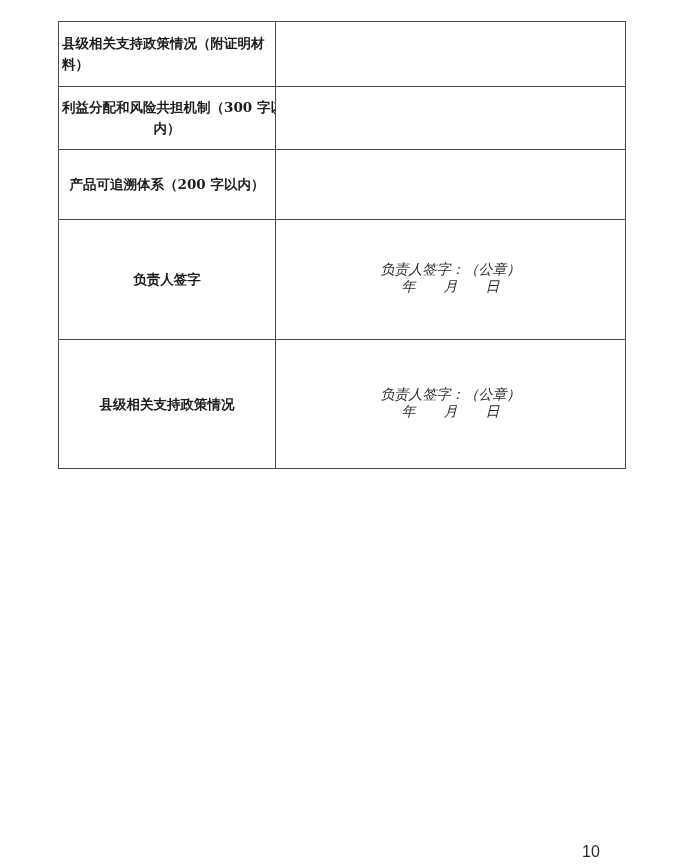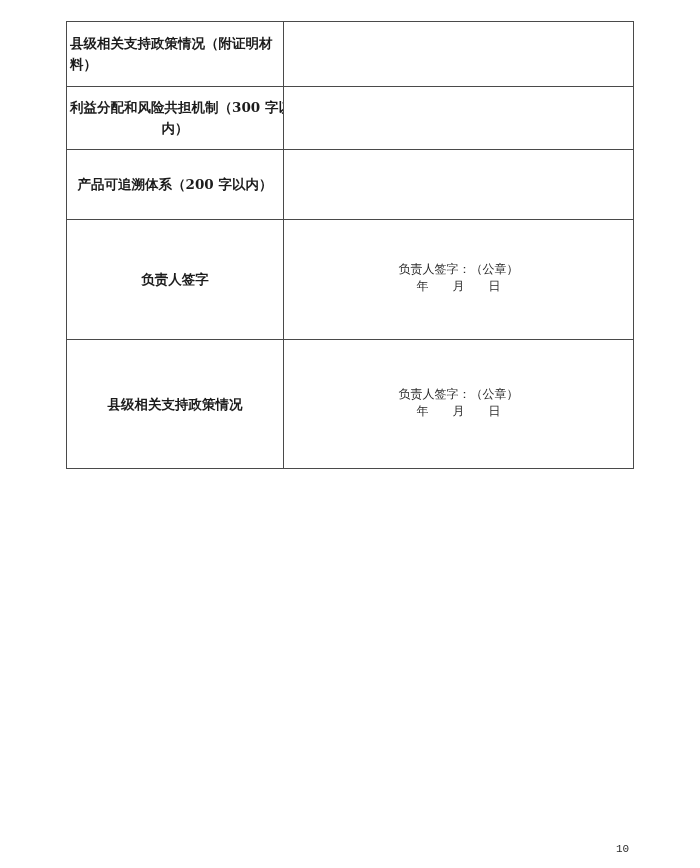--- a/index.html
+++ b/index.html
@@ -7,21 +7,21 @@
     width: 700px; height: 868px;
     background: #ffffff;
   }
   body {
     position: relative;
     font-family: "DejaVu Serif", "Liberation Serif", serif;
     color: #1c1c1c;
   }
   .form-table {
     position: absolute;
-    left: 66px; top: 21px;
+    left: 58px; top: 21px;
     width: 567px;
     border-collapse: collapse;
     table-layout: fixed;
   }
   .form-table td {
     border: 1px solid #4a4a4a;
     vertical-align: middle;
     font-size: 13.5px;
     line-height: 21px;
     overflow: hidden;
@@ -36,29 +36,30 @@
   .label-cell.align-left { text-align: left; }
   .lbl-line { white-space: nowrap; }
   .value-cell { background: #ffffff; }
   .sig-cell {
     vertical-align: bottom;
     text-align: center;
     padding-bottom: 3px;
   }
   .sig-block {
     font-weight: normal;
-    font-size: 12px;
+    font-size: 14px;
     line-height: 17px;
     color: #2a2a2a;
+    font-style: italic;
   }
   .page-number {
     position: absolute;
-    left: 616px; top: 843px;
-    font-family: Liberation Mono, monospace;
-    font-size: 11px;
+    left: 582px; top: 843px;
+    font-family: Liberation Sans, sans-serif;
+    font-size: 16px;
     color: #2b2b2b;
   }
   
   .r1 td { height: 65px; }
   .r2 td { height: 63px; }
   .r3 td { height: 61px; }
   .r4 td { height: 64px; }
   .r5 td { height: 69px; }
   .r6 td { height: 70px; }
   .r7 td { height: 120px; }

